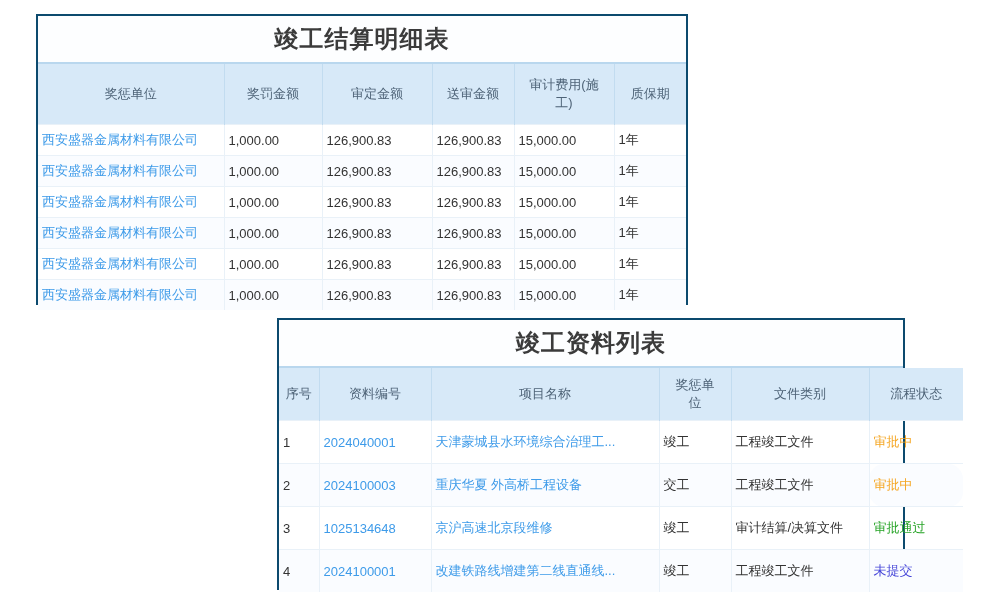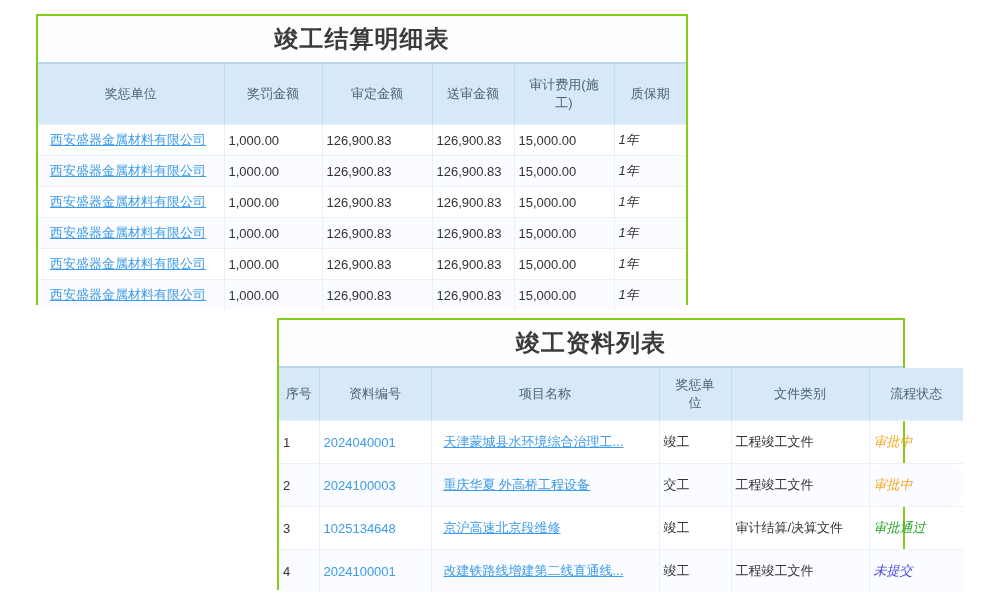--- a/index.html
+++ b/index.html
@@ -4,21 +4,21 @@
 <style>
   html,body { margin:0; padding:0; }
   body {
     width:1000px; height:600px; position:relative;
     background:#ffffff;
     font-family:"Liberation Sans", sans-serif;
     color:#333333;
   }
   .panel {
     position:absolute; box-sizing:border-box;
-    border:2px solid #84cc16; background:#ffffff;
+    border:2px solid #0c4a6e; background:#ffffff;
   }
   #settlement-panel { left:36px; top:14px; width:652px; height:291px; }
   #documents-panel  { left:277px; top:318px; width:628px; height:272px; }
 
   .panel-title {
     height:46px; display:flex; align-items:center; justify-content:center;
     font-size:24px; font-weight:bold; color:#3b3b3b; letter-spacing:1px;
     background:#fdfeff; border-bottom:2px solid #b9d7ee;
   }
   table { border-collapse:collapse; table-layout:fixed; width:100%; }
@@ -32,26 +32,26 @@
   #documents-panel th { height:52px; }
   
   #settlement-panel th:nth-child(5) span { display:inline-block; width:74px; }
   #documents-panel  th:nth-child(4) span { display:inline-block; width:44px; }
 
   td {
     font-size:13px; color:#333333; text-align:left; vertical-align:middle;
     border-right:1px solid #e9f1f8; border-top:1px solid #e9f1f8;
     padding:0 4px; overflow:hidden; white-space:nowrap;
   }
-  td:last-child { border-right:none;font-style:italic; }
+  td:last-child { border-right:none; }
   #settlement-panel td { height:30px; }
   #documents-panel td { height:42px; }
   tbody tr:nth-child(even) td { background:#fafcff; }
 
-  .cell-left { text-align:left; padding-left:12px;text-decoration:underline; }
+  .cell-left { text-align:left; padding-left:4px; }
   .cell-link { color:#3e9be9; cursor:pointer; }
   .status-pending      { color:#f5a623;border-radius:15px; }
   .status-approved     { color:#28a428;margin-left:8px; }
   .status-unsubmitted  { color:#4545d8; }
 </style>
 </head>
 <body>
 
 <div class="panel" id="settlement-panel">
   <div class="panel-title">竣工结算明细表</div>

